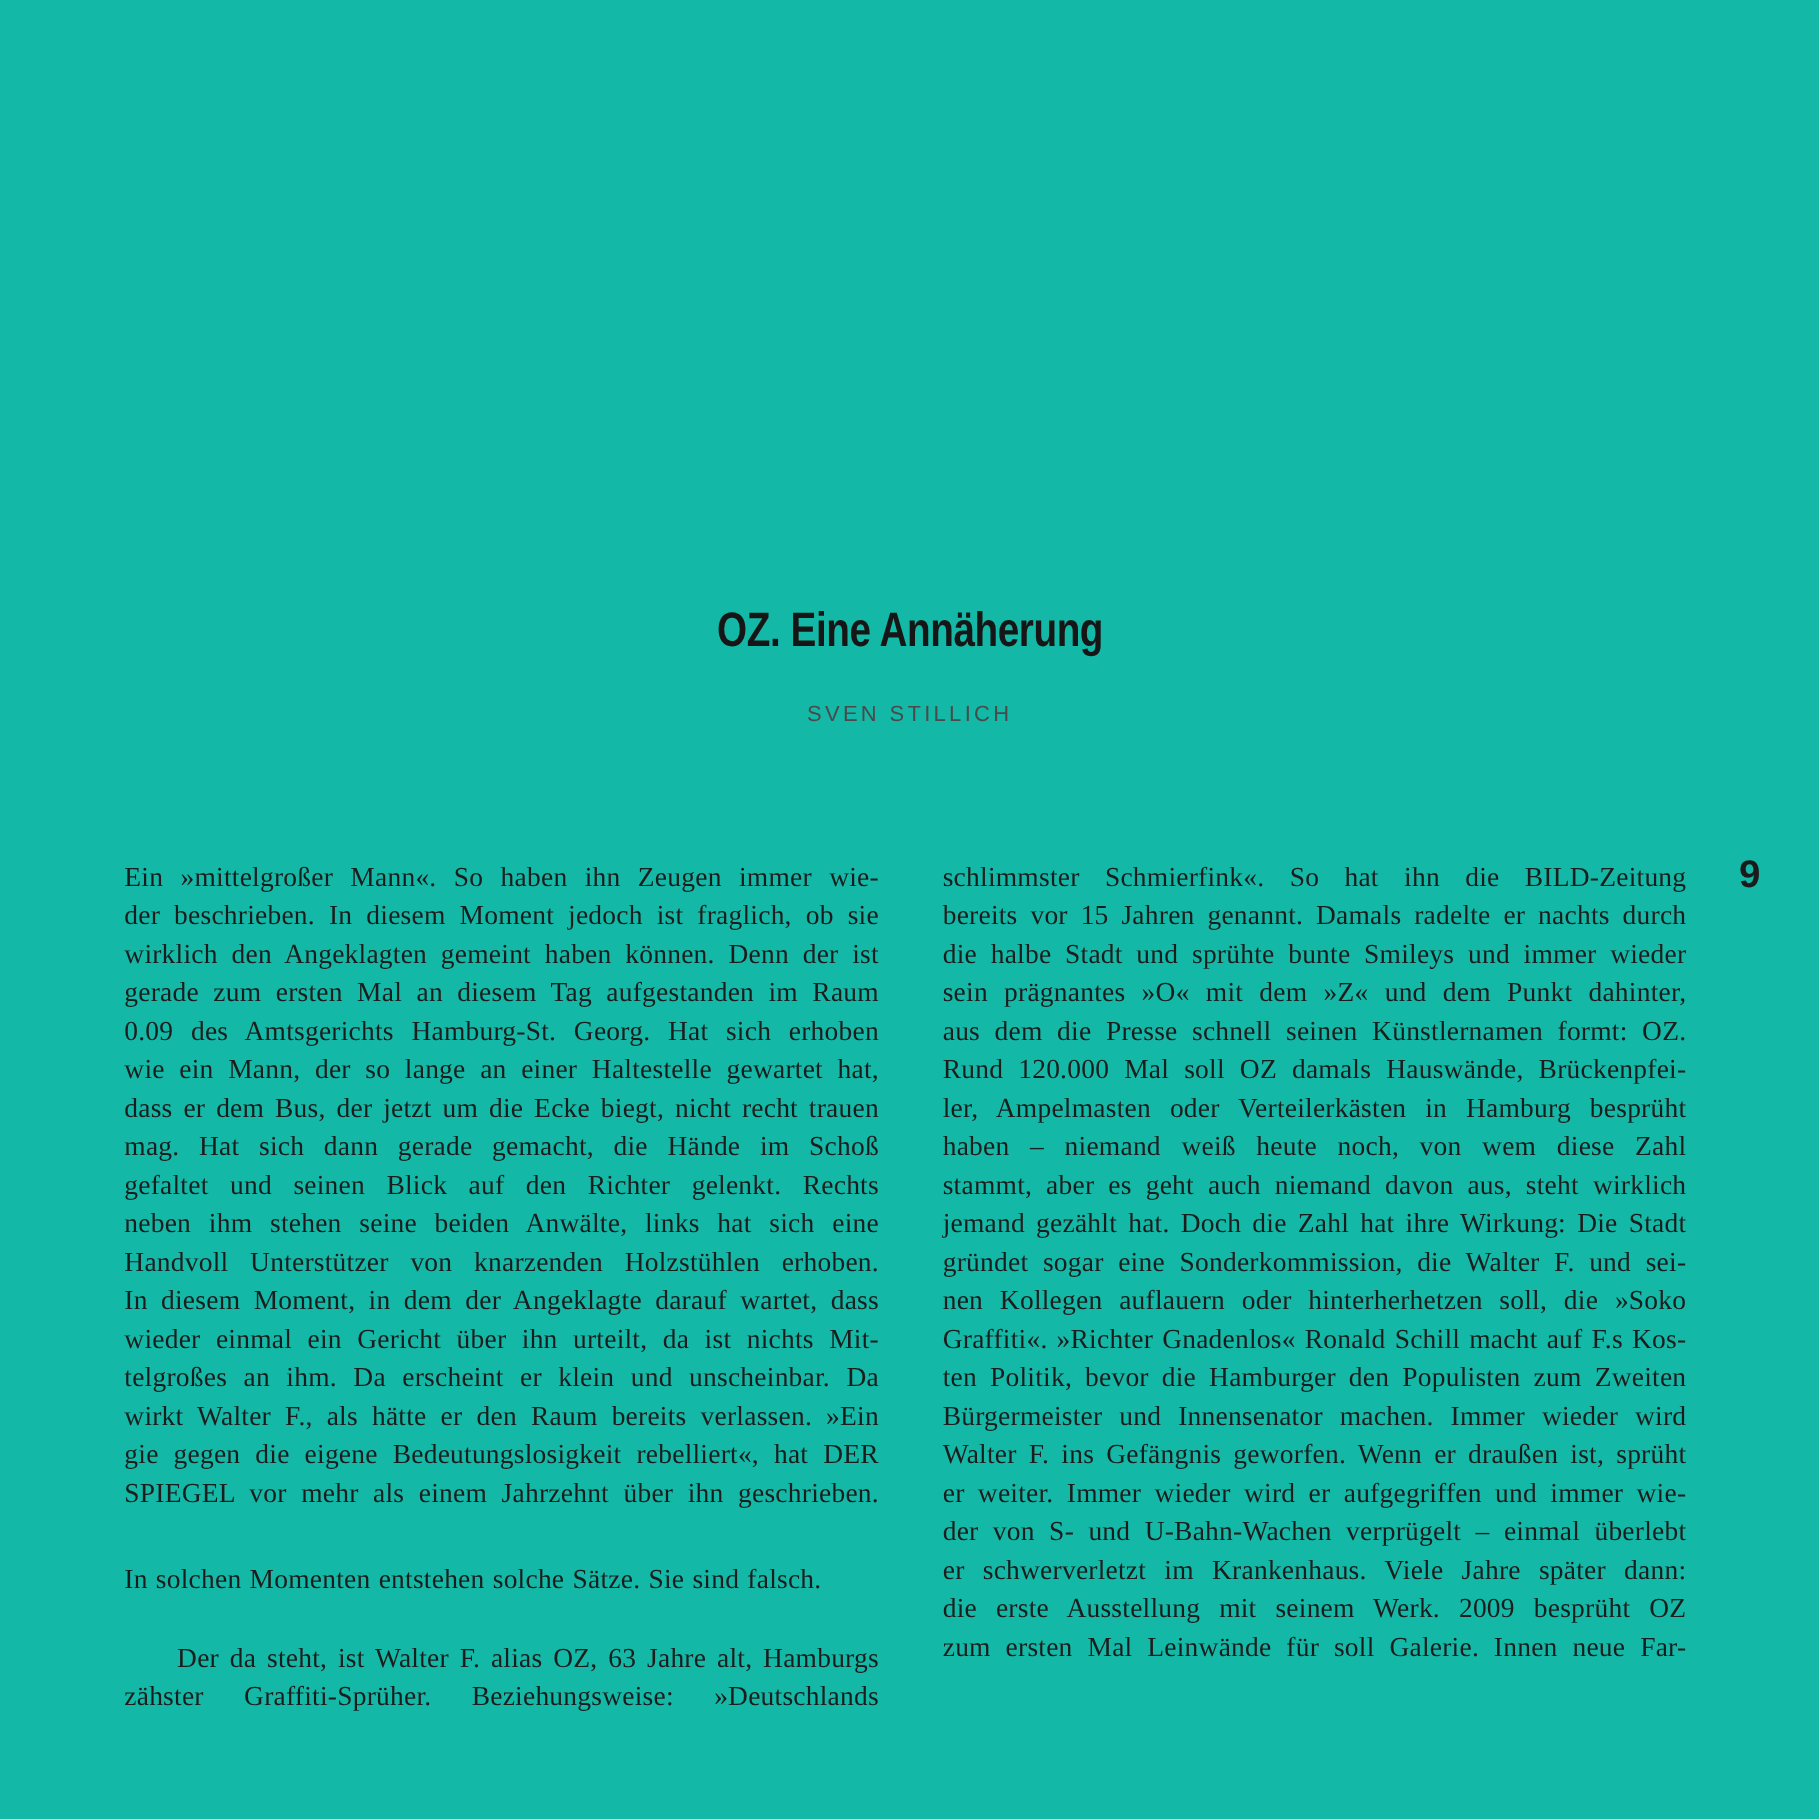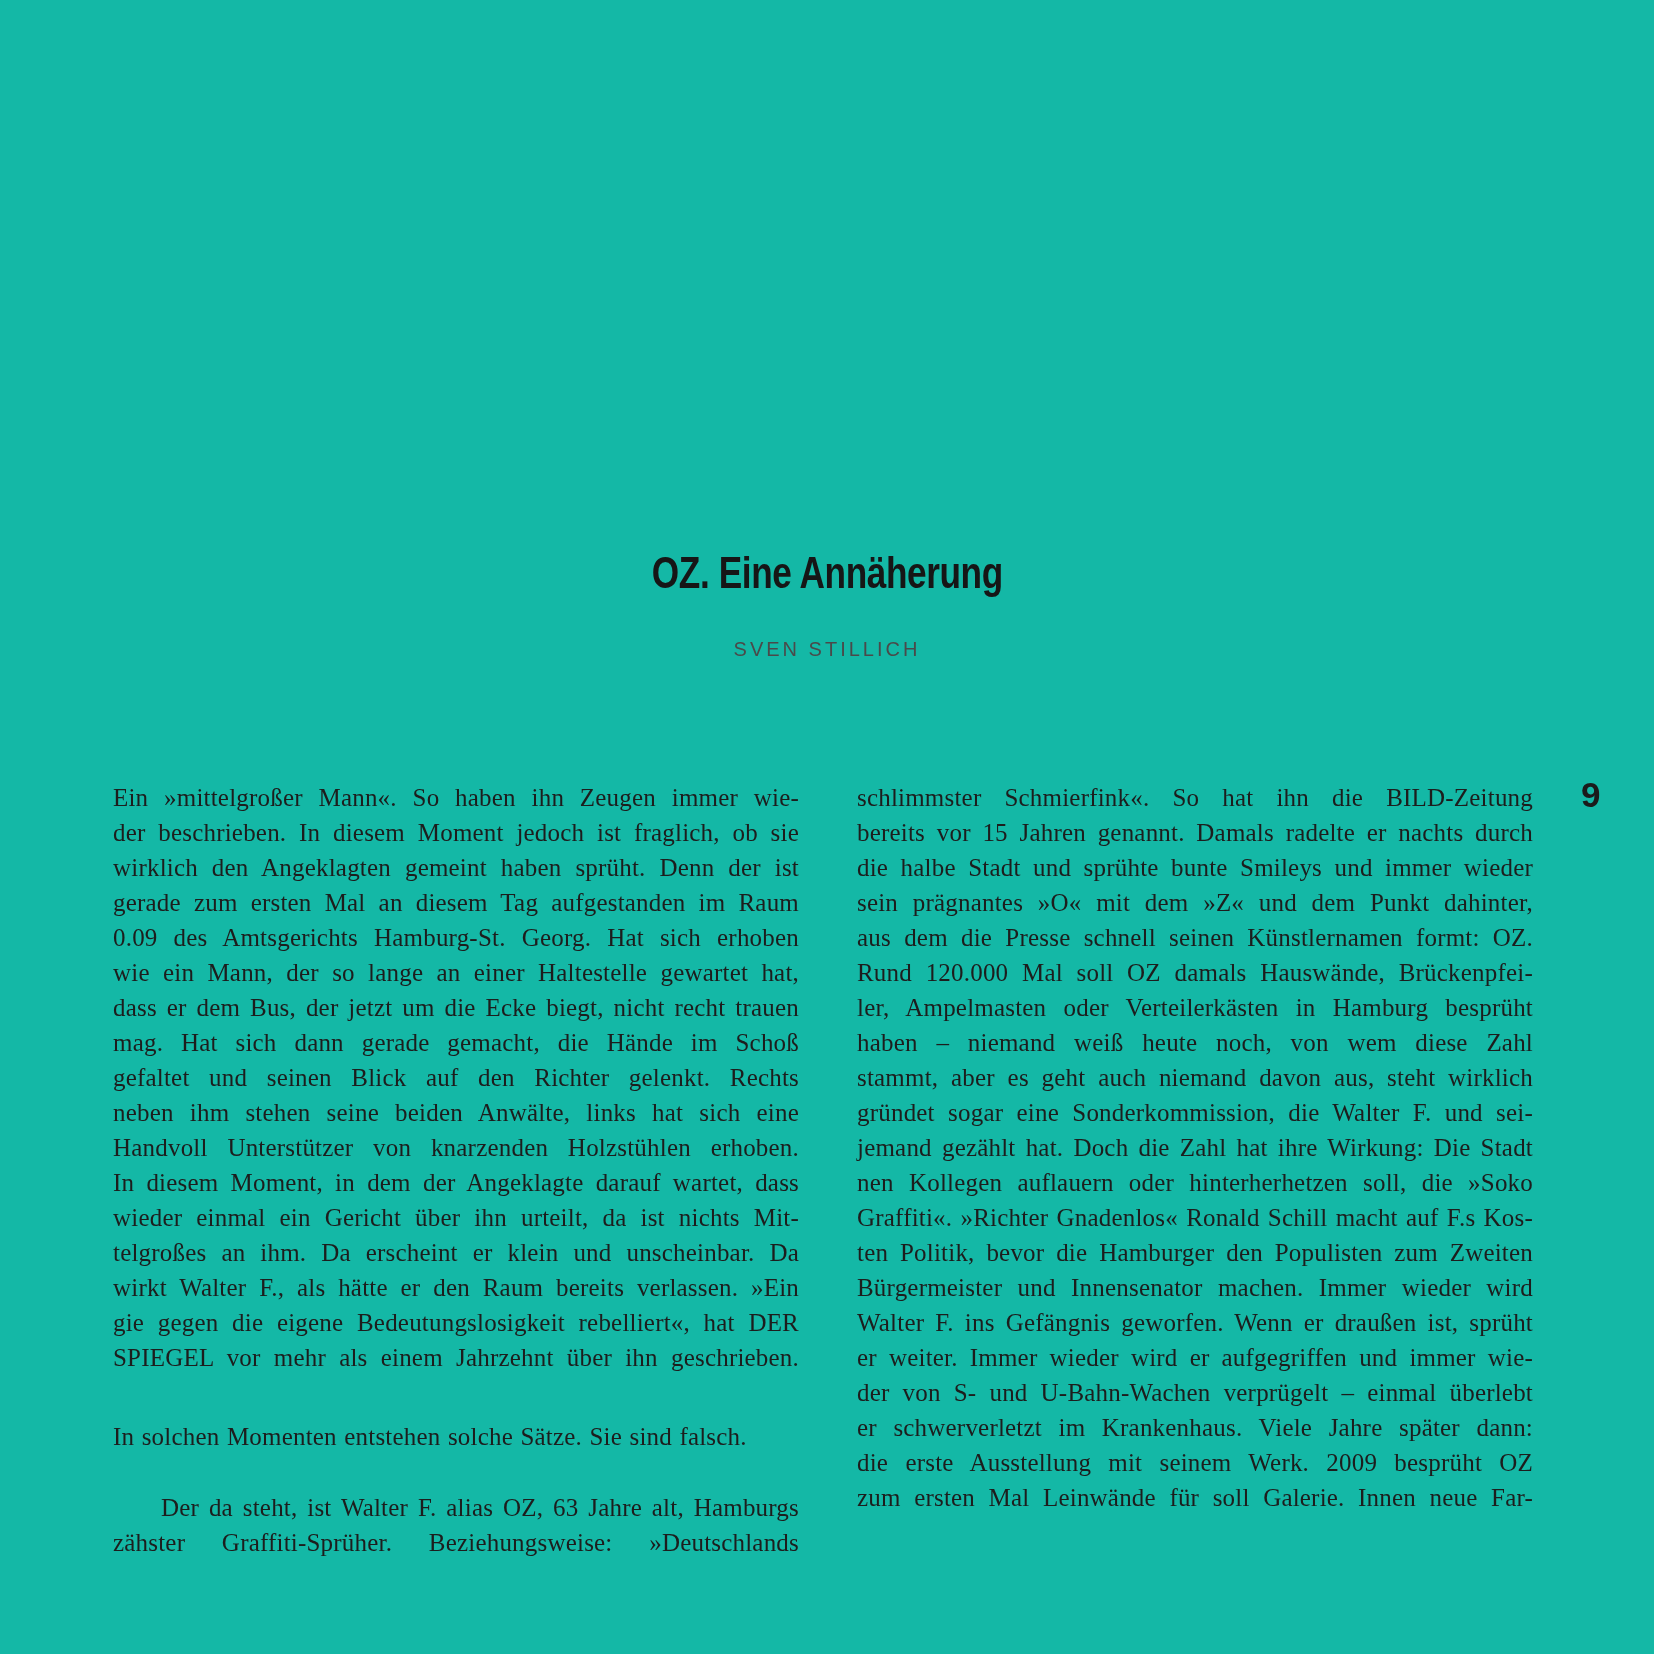--- a/index.html
+++ b/index.html
@@ -93,21 +93,21 @@
     <span class="squeeze">OZ. Eine Annäherung</span>
   </div>
 
   <div class="author-byline">SVEN STILLICH</div>
 
   <div class="page-number">9</div>
 
   <div class="col col-left">
       <div class="line">Ein »mittelgroßer Mann«. So haben ihn Zeugen immer wie-</div>
       <div class="line">der beschrieben. In diesem Moment jedoch ist fraglich, ob sie</div>
-      <div class="line">wirklich den Angeklagten gemeint haben sprüht. Denn der ist</div>
+      <div class="line">wirklich den Angeklagten gemeint haben können. Denn der ist</div>
       <div class="line">gerade zum ersten Mal an diesem Tag aufgestanden im Raum</div>
       <div class="line">0.09 des Amtsgerichts Hamburg-St. Georg. Hat sich erhoben</div>
       <div class="line">wie ein Mann, der so lange an einer Haltestelle gewartet hat,</div>
       <div class="line">dass er dem Bus, der jetzt um die Ecke biegt, nicht recht trauen</div>
       <div class="line">mag. Hat sich dann gerade gemacht, die Hände im Schoß</div>
       <div class="line">gefaltet und seinen Blick auf den Richter gelenkt. Rechts</div>
       <div class="line">neben ihm stehen seine beiden Anwälte, links hat sich eine</div>
       <div class="line">Handvoll Unterstützer von knarzenden Holzstühlen erhoben.</div>
       <div class="line">In diesem Moment, in dem der Angeklagte darauf wartet, dass</div>
       <div class="line">wieder einmal ein Gericht über ihn urteilt, da ist nichts Mit-</div>
@@ -123,22 +123,22 @@
   <div class="col col-right">
       <div class="line">schlimmster Schmierfink«. So hat ihn die BILD-Zeitung</div>
       <div class="line">bereits vor 15 Jahren genannt. Damals radelte er nachts durch</div>
       <div class="line">die halbe Stadt und sprühte bunte Smileys und immer wieder</div>
       <div class="line">sein prägnantes »O« mit dem »Z« und dem Punkt dahinter,</div>
       <div class="line">aus dem die Presse schnell seinen Künstlernamen formt: OZ.</div>
       <div class="line">Rund 120.000 Mal soll OZ damals Hauswände, Brückenpfei-</div>
       <div class="line">ler, Ampelmasten oder Verteilerkästen in Hamburg besprüht</div>
       <div class="line">haben – niemand weiß heute noch, von wem diese Zahl</div>
       <div class="line">stammt, aber es geht auch niemand davon aus, steht wirklich</div>
+      <div class="line">jemand gezählt hat. Doch die Zahl hat ihre Wirkung: Die Stadt</div>
       <div class="line">gründet sogar eine Sonderkommission, die Walter F. und sei-</div>
-      <div class="line">jemand gezählt hat. Doch die Zahl hat ihre Wirkung: Die Stadt</div>
       <div class="line">nen Kollegen auflauern oder hinterherhetzen soll, die »Soko</div>
       <div class="line">Graffiti«. »Richter Gnadenlos« Ronald Schill macht auf F.s Kos-</div>
       <div class="line">ten Politik, bevor die Hamburger den Populisten zum Zweiten</div>
       <div class="line">Bürgermeister und Innensenator machen. Immer wieder wird</div>
       <div class="line">Walter F. ins Gefängnis geworfen. Wenn er draußen ist, sprüht</div>
       <div class="line">er weiter. Immer wieder wird er aufgegriffen und immer wie-</div>
       <div class="line">der von S- und U-Bahn-Wachen verprügelt – einmal überlebt</div>
       <div class="line">er schwerverletzt im Krankenhaus. Viele Jahre später dann:</div>
       <div class="line">die erste Ausstellung mit seinem Werk. 2009 besprüht OZ</div>
       <div class="line">zum ersten Mal Leinwände für soll Galerie. Innen neue Far-</div>

